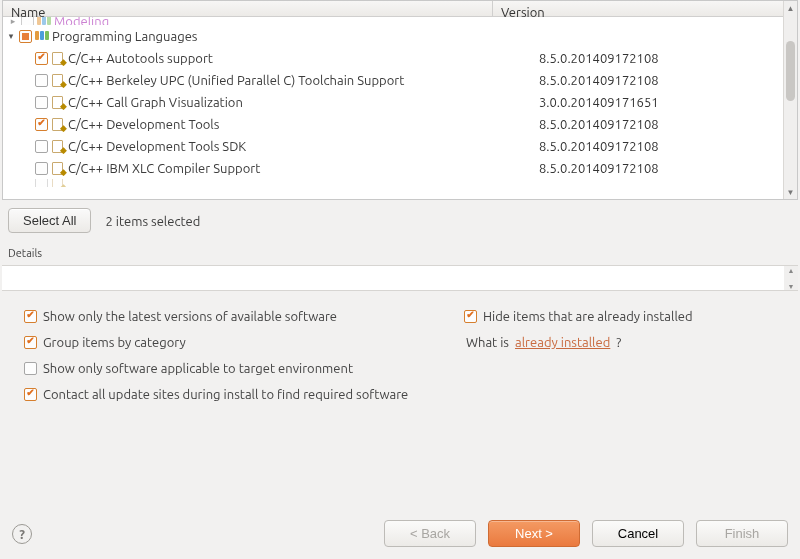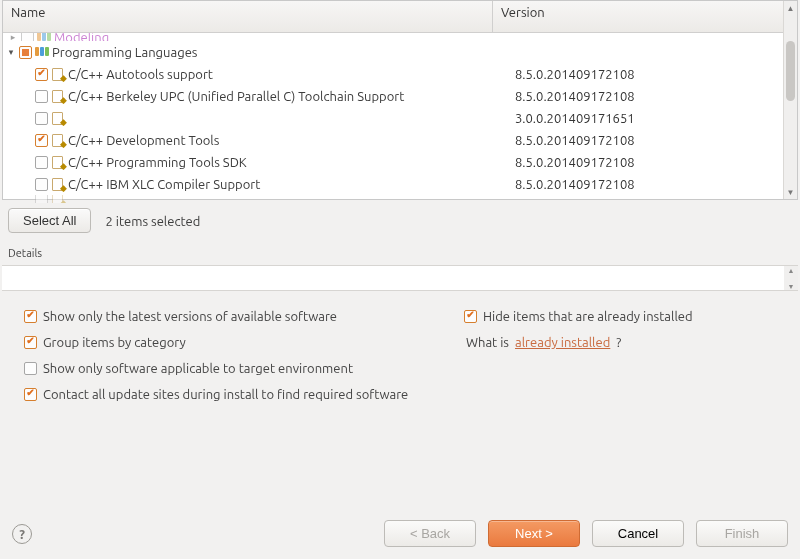--- a/index.html
+++ b/index.html
@@ -16,21 +16,21 @@
     border: 1px solid #c8c8c8;
     background: #fff;
     margin: 0 2px 0 2px;
     height: 200px;
     position: relative;
   }
   .thead {
     display: flex;
     background: linear-gradient(#f7f6f5,#eceae7);
     border-bottom: 1px solid #d0cfce;
-    height: 32px;
+    height: 16px;
     font-size: 13px;
     color: #333;
   }
   .th {
     padding: 4px 8px;
     border-right: 1px solid #d0cfce;
   }
   .th.name { flex: 0 0 490px; }
   .th.version { flex: 1; border-right: none; }
   .tbody {
@@ -39,21 +39,21 @@
     overflow: hidden;
   }
   .row {
     display: flex;
     align-items: center;
     height: 22px;
     padding-left: 4px;
     white-space: nowrap;
   }
   .row .cell-name { flex: 0 0 486px; display: flex; align-items: center; gap: 2px; overflow: hidden;}
-  .row .cell-version { flex: 1; padding-left: 8px; color: #333;}
+  .row .cell-version { flex: 1; padding-left: 8px; color: #333; margin-left: 24px;}
   .disclosure {
     width: 12px; height:12px; display:inline-flex; align-items:center; justify-content:center;
     font-size: 9px; color:#555;
     flex:0 0 12px;
   }
   .chk {
     width:13px;height:13px;border:1px solid #a6a6a6;border-radius:2px;background:#fdfdfd;
     display:inline-flex;align-items:center;justify-content:center;flex:0 0 13px;
     position:relative;
   }
@@ -205,40 +205,41 @@
         <span>C/C++ Berkeley UPC (Unified Parallel C) Toolchain Support</span>
       </div>
       <div class="cell-version">8.5.0.201409172108</div>
     </div>
 
     <div class="row indent-child">
       <div class="cell-name">
         <span class="disclosure"></span>
         <span class="chk"></span>
         <span class="pkg-icon"></span>
+        <span>C/C++ Call Graph Visualization</span>
       </div>
       <div class="cell-version">3.0.0.201409171651</div>
     </div>
 
     <div class="row indent-child">
       <div class="cell-name">
         <span class="disclosure"></span>
         <span class="chk checked"></span>
         <span class="pkg-icon"></span>
         <span>C/C++ Development Tools</span>
       </div>
       <div class="cell-version">8.5.0.201409172108</div>
     </div>
 
     <div class="row indent-child">
       <div class="cell-name">
         <span class="disclosure"></span>
         <span class="chk"></span>
         <span class="pkg-icon"></span>
-        <span>C/C++ Programming Tools SDK</span>
+        <span>C/C++ Development Tools SDK</span>
       </div>
       <div class="cell-version">8.5.0.201409172108</div>
     </div>
 
     <div class="row indent-child">
       <div class="cell-name">
         <span class="disclosure"></span>
         <span class="chk"></span>
         <span class="pkg-icon"></span>
         <span>C/C++ IBM XLC Compiler Support</span>

